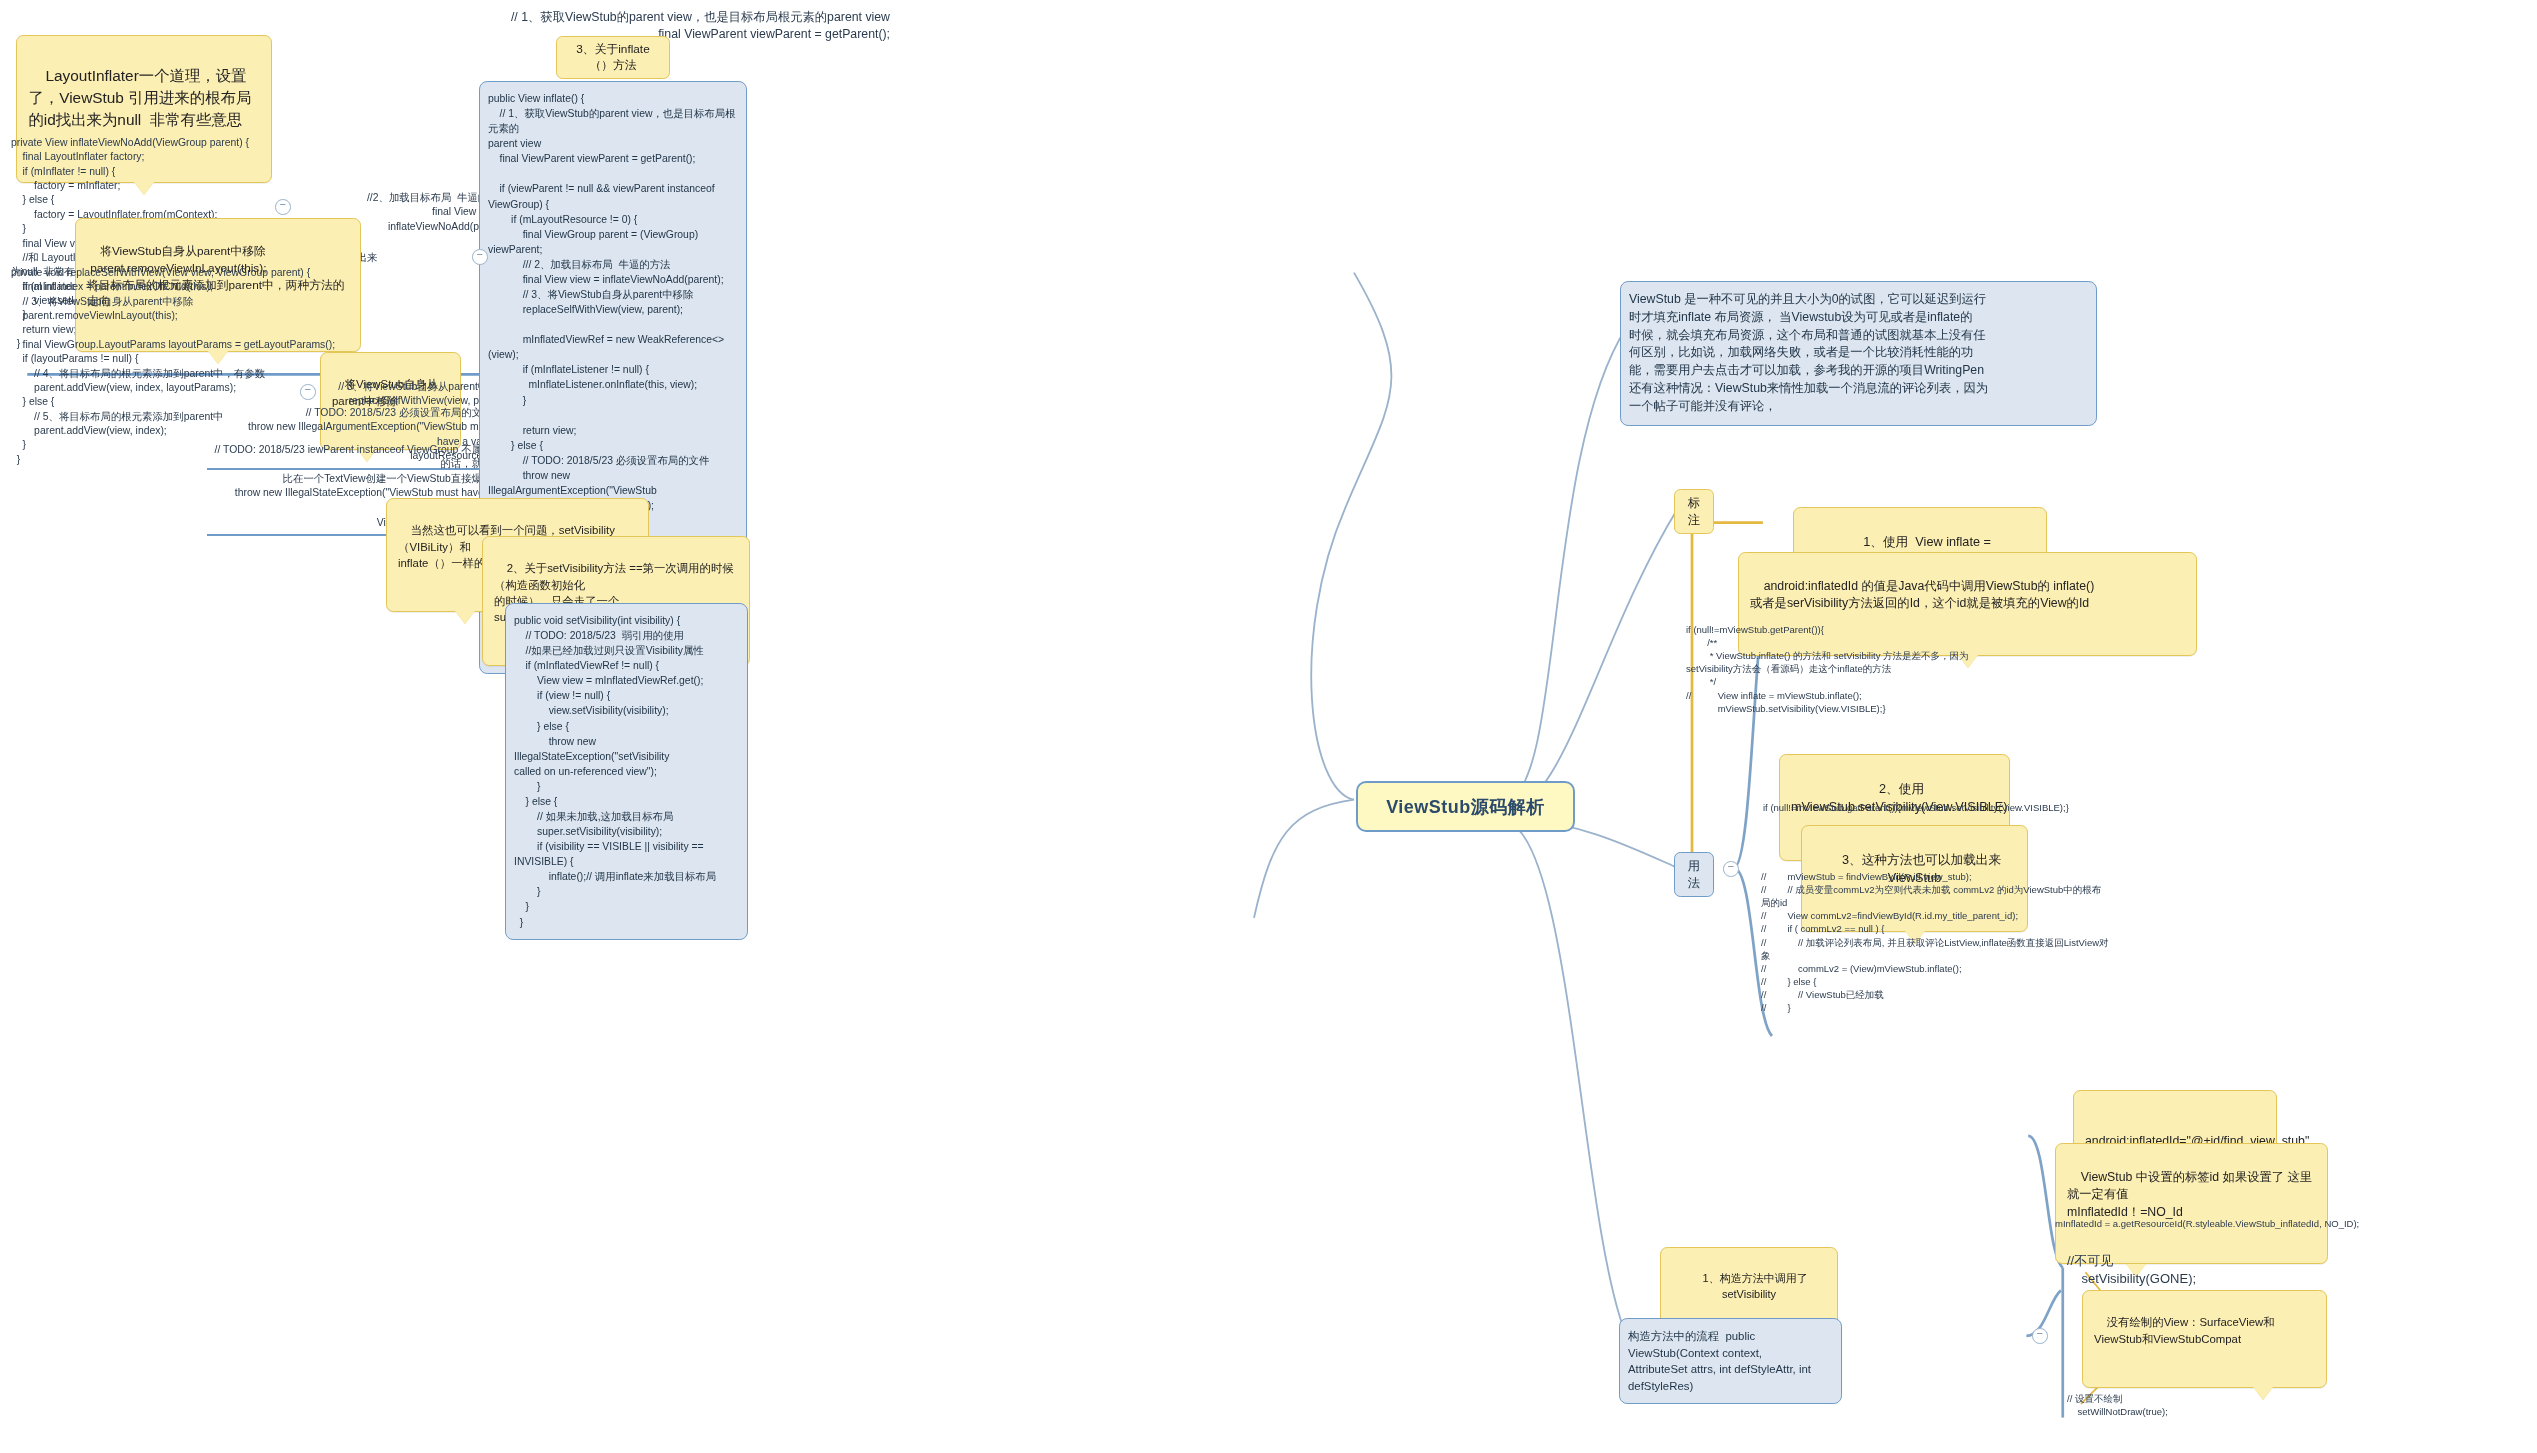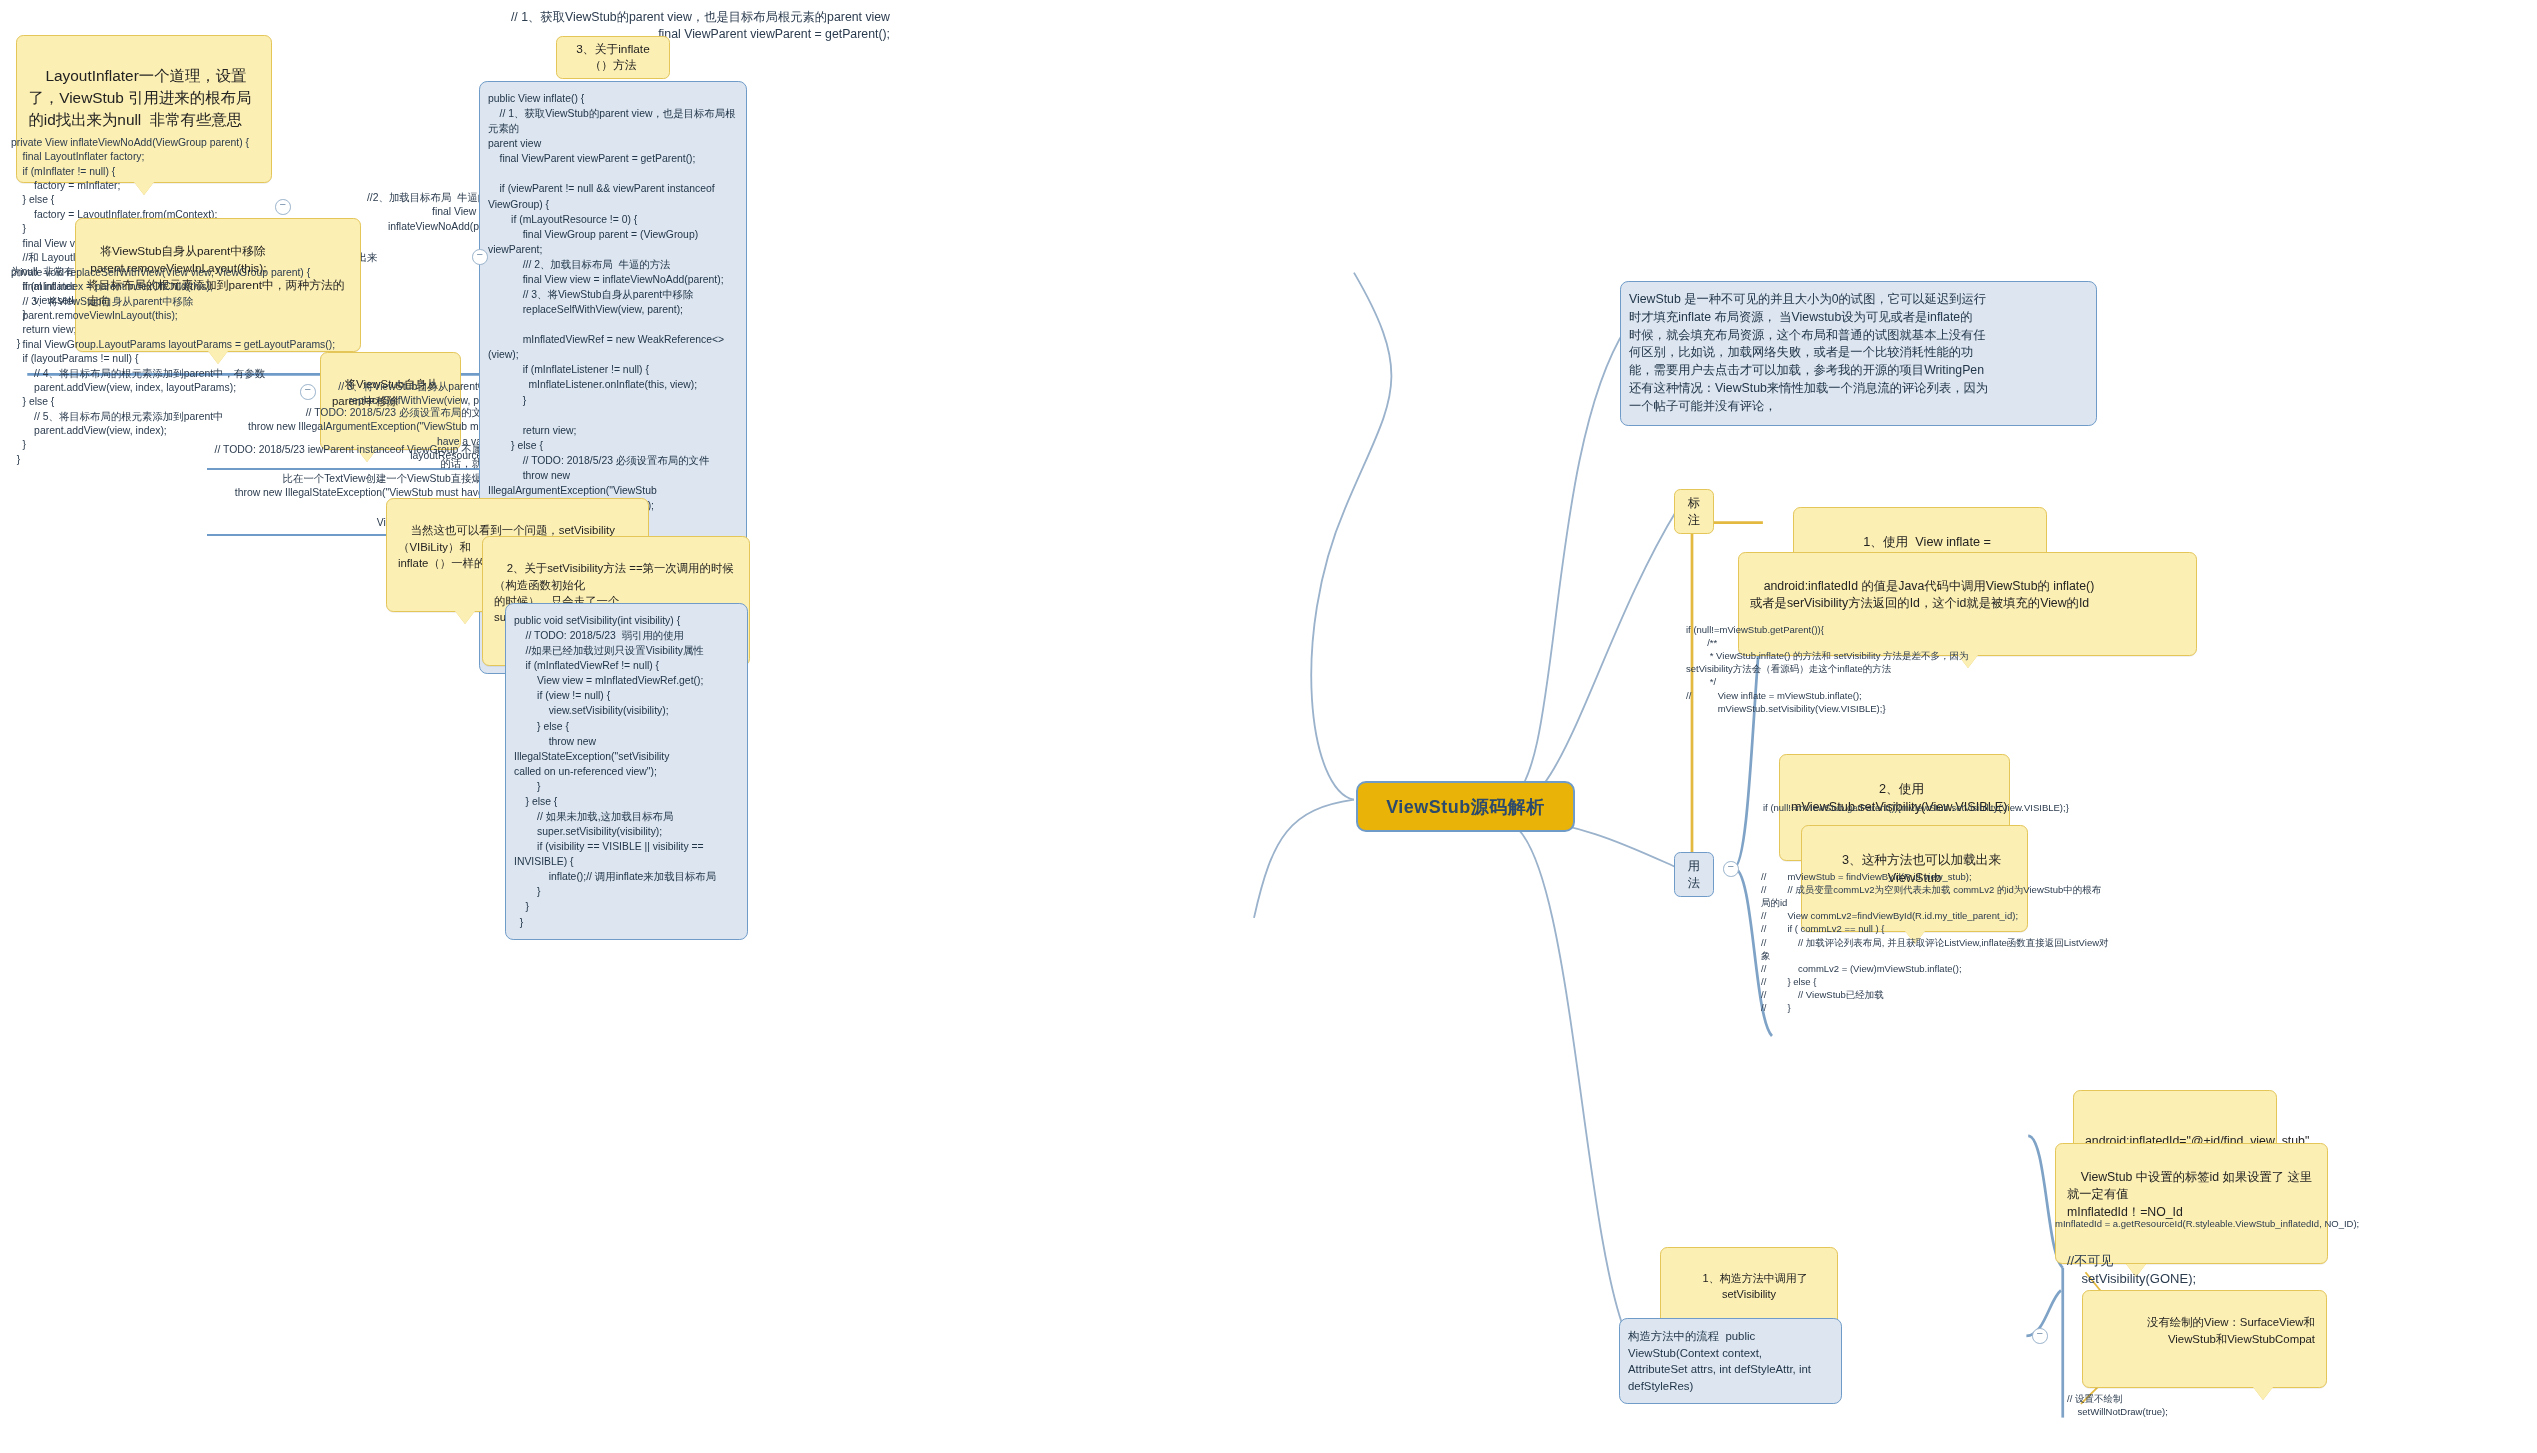--- a/index.html
+++ b/index.html
@@ -44,21 +44,21 @@
     border-left:10px solid transparent;border-right:10px solid transparent;
     border-top:13.6px solid #fcefb4;
     filter:drop-shadow(0 0.9px 0 #e3c558);
   }
   .callout.t-bl .tail{left:26%;bottom:-13.6px;}
   .callout.t-bc .tail{left:50%;margin-left:-10px;bottom:-13.6px;}
   .callout.t-br .tail{right:22%;bottom:-13.6px;}
 
   
   .root{
-    background:#eab308;border:2.7px solid #6f9bc9;border-radius:10px;
+    background:#fef9c3;border:2.7px solid #6f9bc9;border-radius:10px;
     font-weight:bold;color:#2c4a6b;letter-spacing:0.5px;
     display:flex;align-items:center;justify-content:center;
   }
 
   
   .pill{
     background:#fcefb4;border:0.9px solid #e3c558;border-radius:6.4px;
     padding:4.5px 11px;color:#222;text-align:center;
   }
 
@@ -339,21 +339,21 @@
   </div>
 
   <div class="node bluebox" style="left:1619px;top:1299px;width:223px;font-size:11.4px;">构造方法中的流程  public ViewStub(Context context,
 AttributeSet attrs, int defStyleAttr, int defStyleRes)</div>
 
   <div class="collapse" style="left:2032px;top:1328px;"></div>
 
   <div class="node code" style="left:2067px;top:1252px;width:245px;font-size:13px;">//不可见
     setVisibility(GONE);</div>
 
-  <div class="node callout t-br" style="left:2082px;top:1290px;width:245px;font-size:11.4px;text-align:right;">
+  <div class="node callout t-br" style="left:2082px;top:1290px;width:245px;font-size:11.4px;">
     <span>没有绘制的View：SurfaceView和ViewStub和ViewStubCompat</span>
     <span class="tail"></span>
   </div>
 
 
   <div class="node code" style="left:2067px;top:1392px;width:254px;font-size:9.5px;">// 设置不绘制
     setWillNotDraw(true);</div>
 
 </div>
 

